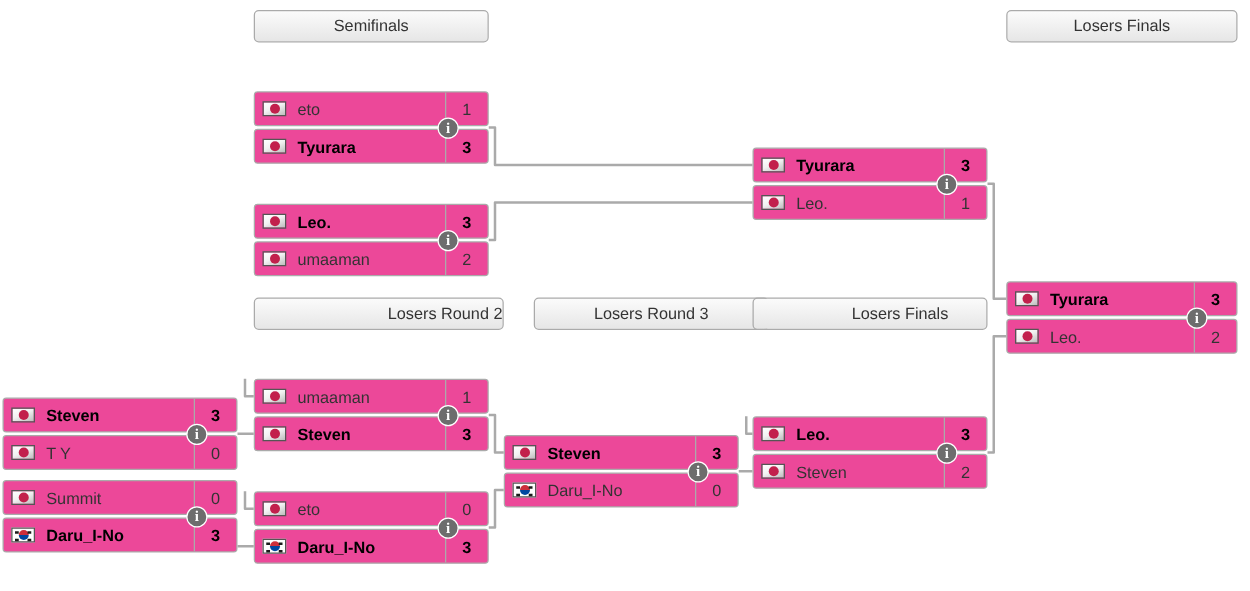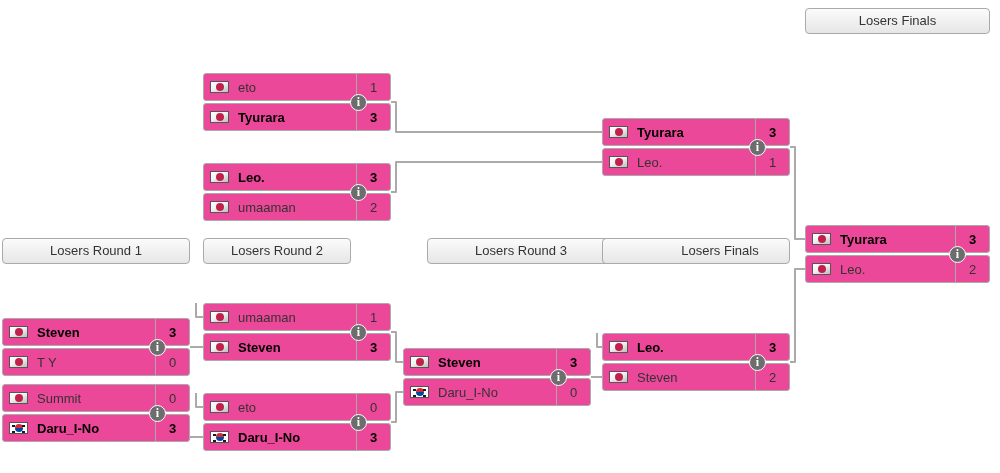--- a/index.html
+++ b/index.html
@@ -74,23 +74,23 @@
     <polyline points="190,347 203,347"></polyline>
     <polyline points="190,437 203,437"></polyline>
     <polyline points="391,332 396,332 396,362 403,362"></polyline>
     <polyline points="391,422 396,422 396,392 403,392"></polyline>
     <polyline points="591,377 602,377"></polyline>
     <polyline points="196,303 196,317 203,317"></polyline>
     <polyline points="196,393 196,407 203,407"></polyline>
     <polyline points="597,333 597,347 602,347"></polyline>
   </svg>
 
+  <div class="round-header" style="left:203px;top:8px;width:188px;">Semifinals</div>
   <div class="round-header" style="left:805px;top:8px;width:185px;">Losers Finals</div>
-  <div class="round-header" style="left:2px;top:238px;width:188px;">Losers Round 1</div>
-  <div class="round-header" style="left:203px;top:238px;width:148px;">Losers Round 2</div>
+  <div class="round-header" style="left:203px;top:238px;width:200px;text-align:right;">Losers Round 2</div>
   <div class="round-header" style="left:403px;top:238px;width:188px;margin-left:24px;">Losers Round 3</div>
   <div class="round-header" style="left:602px;top:238px;width:188px;padding-left:48px;">Losers Finals</div>
 
   <div class="match" style="left:203px;top:73px;">
     <div class="player p1" data-winner="false">
       <span class="flag" data-flag="jp"></span>
       <span class="pname">eto</span>
       <span class="score">1</span>
     </div>
     <div class="player p2" data-winner="true">

